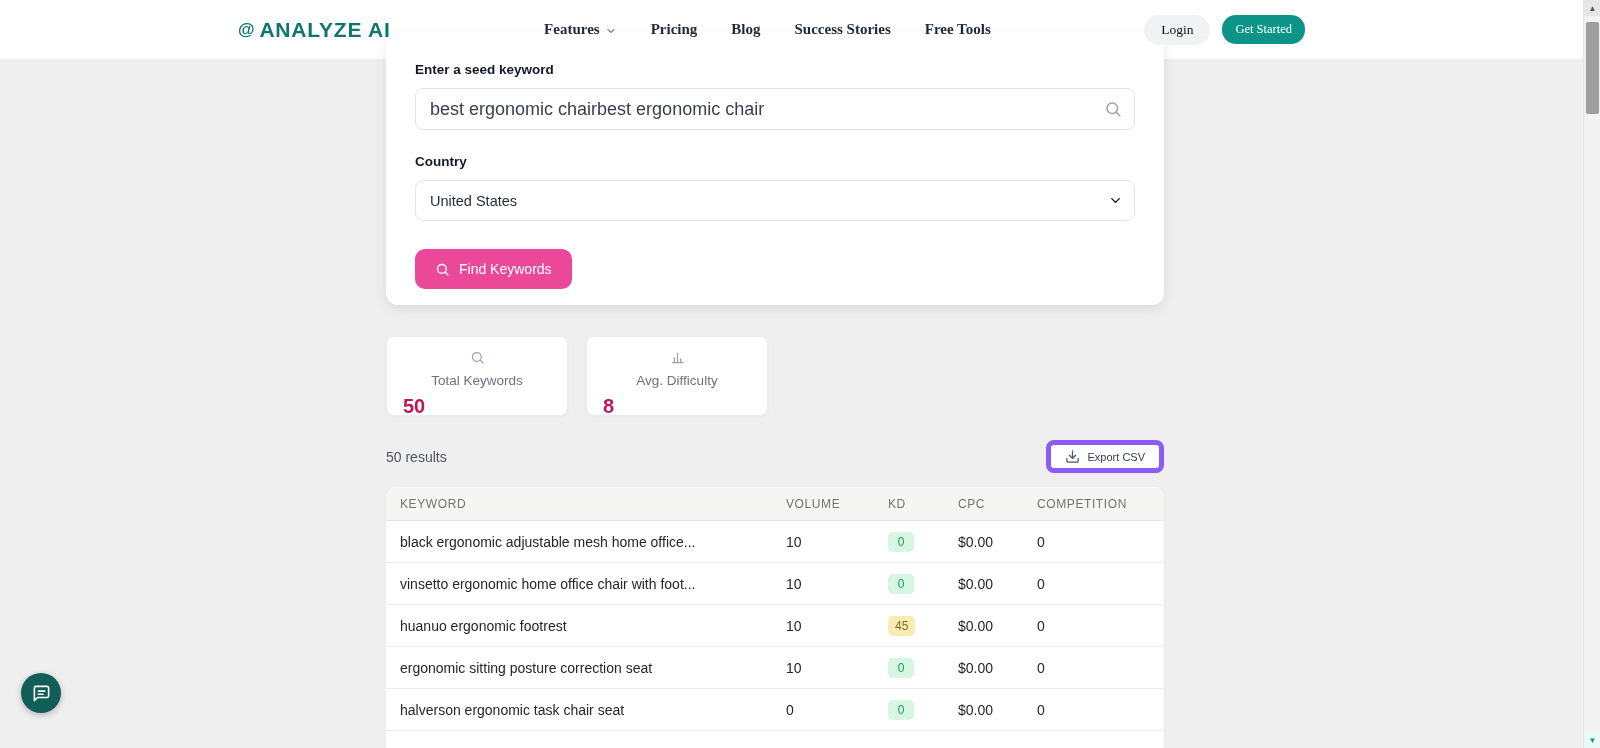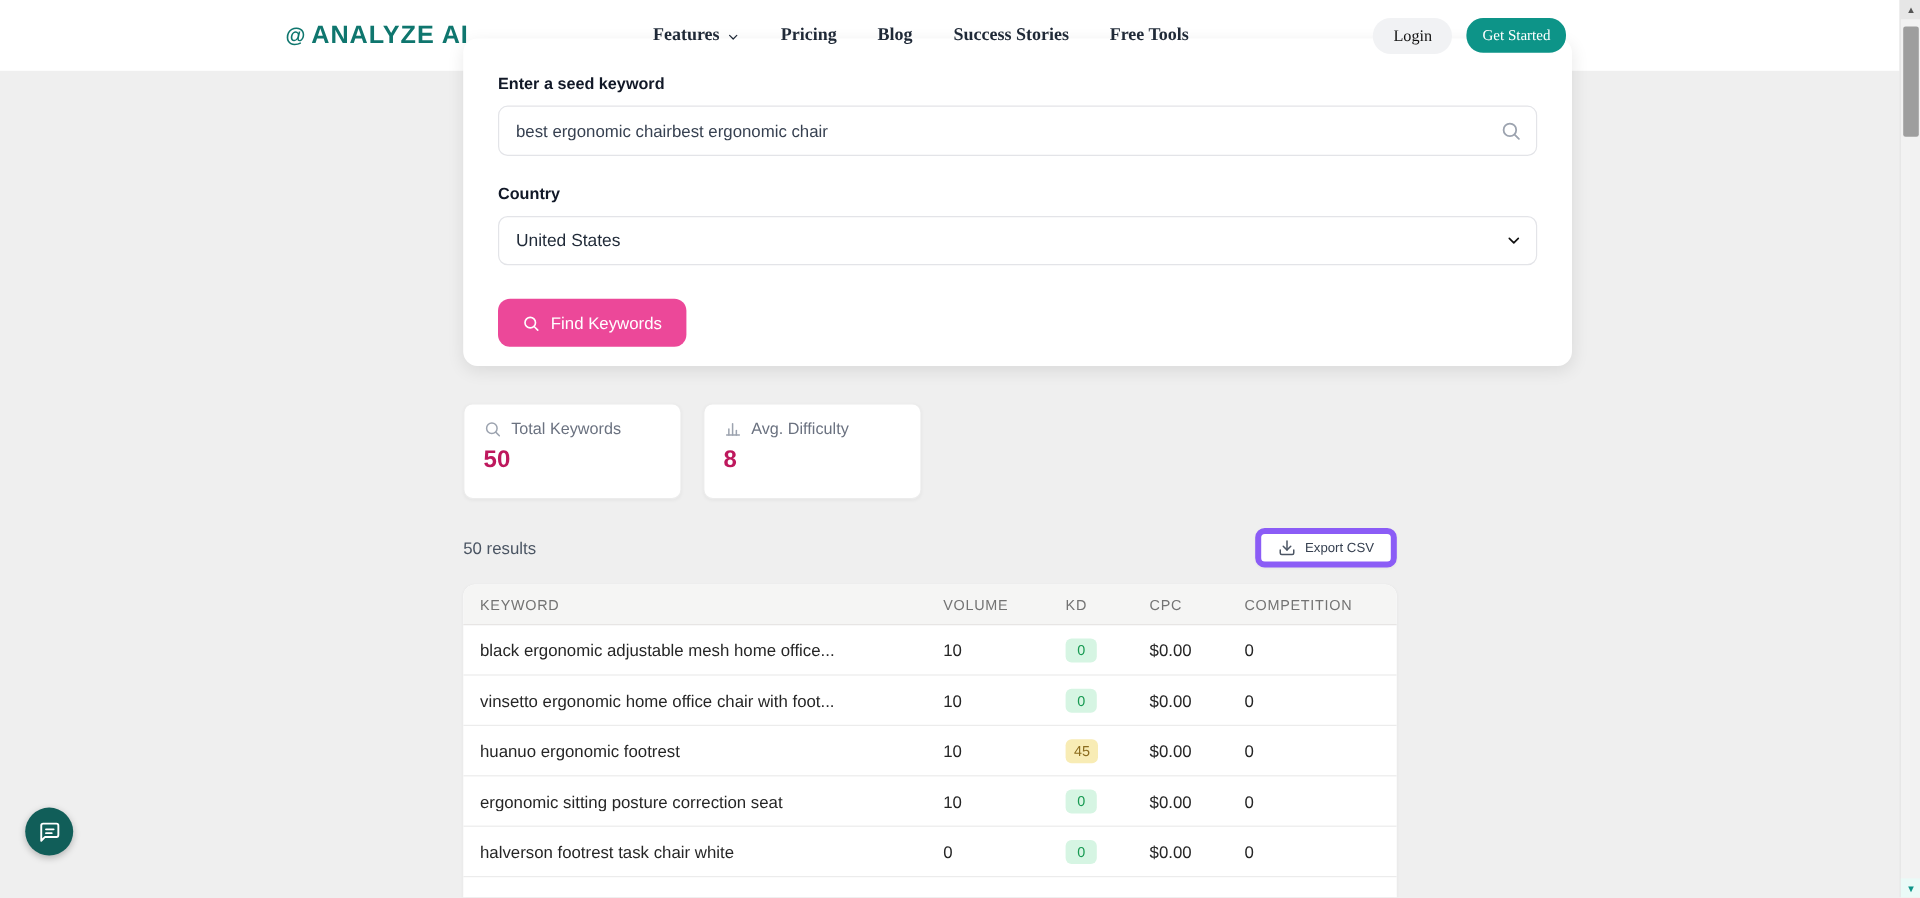--- a/index.html
+++ b/index.html
@@ -16,43 +16,43 @@
   .nav-links { display:flex; align-items:center; gap:34px; font-family:"Liberation Serif", serif; font-size:15px; color:#1f2937;font-weight:bold; }
   .nav-link { display:flex; align-items:center; gap:5px; cursor:pointer; text-decoration:none; color:#1f2937; white-space:nowrap; }
   .nav-link svg { width:12px; height:12px; margin-top:2px; }
   .nav-actions { display:flex; align-items:center; gap:12px; }
   .login-btn { font-family:"Liberation Serif", serif; font-size:13.5px; color:#111; background:#f1f2f4;
                border:none; border-radius:15px; padding:7px 17px; cursor:pointer; }
   .get-started-btn { font-family:"Liberation Serif", serif; font-size:12.5px; color:#ffffff; background:#0d9488;
                border:none; border-radius:14px; padding:7px 13px; cursor:pointer; }
 
   
-  .card { position:absolute; left:386px; top:32px; width:924px; height:273px; background:#ffffff;
+  .card { position:absolute; left:386px; top:32px; width:778px; height:273px; background:#ffffff;
           border-radius:12px; box-shadow:0 4px 14px rgba(0,0,0,0.09); z-index:20; padding:30px 29px; }
   .field-label { font-size:13.5px; font-weight:700; color:#111827; margin-bottom:11px; }
   .input-wrap { position:relative; }
   .seed-input { width:100%; height:42px; border:1px solid #e3e4e8; border-radius:8px; padding:0 40px 0 14px;
-                font-size:14px; color:#374151; font-family:"Liberation Sans", sans-serif; outline:none; background:#fff; }
+                font-size:18px; color:#374151; font-family:"Liberation Sans", sans-serif; outline:none; background:#fff; }
   .input-search-icon { position:absolute; right:13px; top:12px; width:18px; height:18px; color:#9ca3af; }
   .country-label { margin-top:24px; }
   .select-wrap { position:relative; }
   .country-select { width:100%; height:41px; border:1px solid #e3e4e8; border-radius:8px; padding:0 33px 0 14px;
                     font-size:14.5px; color:#1f2937; background:#fff; appearance:none; -webkit-appearance:none;
                     font-family:"Liberation Sans", sans-serif; outline:none; cursor:pointer; }
   .select-chevron { position:absolute; right:12px; top:13px; width:15px; height:15px; color:#111; pointer-events:none; }
   .find-btn { margin-top:28px; height:40px; padding:0 20px; background:#ec4899; color:#fff; border:none;
               border-radius:10px; font-size:14px; font-family:"Liberation Sans", sans-serif; display:flex;
               align-items:center; gap:9px; cursor:pointer; }
   .find-btn svg { width:15px; height:15px; }
 
   
   .stats { position:absolute; left:386px; top:336px; display:flex; gap:18px; }
   .stat-card { width:182px; height:80px; background:#ffffff; border:1px solid #ececec; border-radius:8px;
                padding:13px 16px; box-shadow:0 1px 3px rgba(0,0,0,0.04); }
-  .stat-top { display:flex; align-items:center; gap:8px; color:#6b7280; font-size:13.5px; }
+  .stat-top { display:flex; align-items:center; gap:8px; color:#6b7280; font-size:13.5px;flex-direction:column; }
   .stat-top svg { width:15px; height:15px; color:#9ca3af; flex:none; }
   .stat-value { font-size:20px; font-weight:700; color:#be185d; margin-top:7px; }
 
   
   .results-bar { position:absolute; left:386px; top:440px; width:778px; height:33px; display:flex;
                  align-items:center; justify-content:space-between; }
   .results-count { font-size:14px; color:#4b5563; }
   .export-btn { height:33px; padding:0 14px; background:#ffffff; border:5px solid #8b5cf6; border-radius:8px;
                 font-size:11px; color:#374151; display:flex; align-items:center; gap:8px; cursor:pointer;
                 font-family:"Liberation Sans", sans-serif; box-shadow:0 1px 2px rgba(0,0,0,0.04); }
@@ -217,21 +217,21 @@
 
   <div class="t-row">
     <div class="col-kw">ergonomic sitting posture correction seat</div>
     <div class="col-vol">10</div>
     <div class="col-kd"><span class="kd-badge" data-level="green">0</span></div>
     <div class="col-cpc">$0.00</div>
     <div class="col-comp">0</div>
   </div>
 
   <div class="t-row">
-    <div class="col-kw">halverson footrest task chair white</div>
+    <div class="col-kw">halverson ergonomic task chair seat</div>
     <div class="col-vol">0</div>
     <div class="col-kd"><span class="kd-badge" data-level="green">0</span></div>
     <div class="col-cpc">$0.00</div>
     <div class="col-comp">0</div>
   </div>
 </div>
 
 <button class="chat-fab">
   <svg viewBox="0 0 24 24" fill="none" stroke="#ffffff" stroke-width="2" stroke-linecap="round" stroke-linejoin="round">
       <path d="M21 15a2 2 0 0 1-2 2H7l-4 4V5a2 2 0 0 1 2-2h14a2 2 0 0 1 2 2z"></path>

